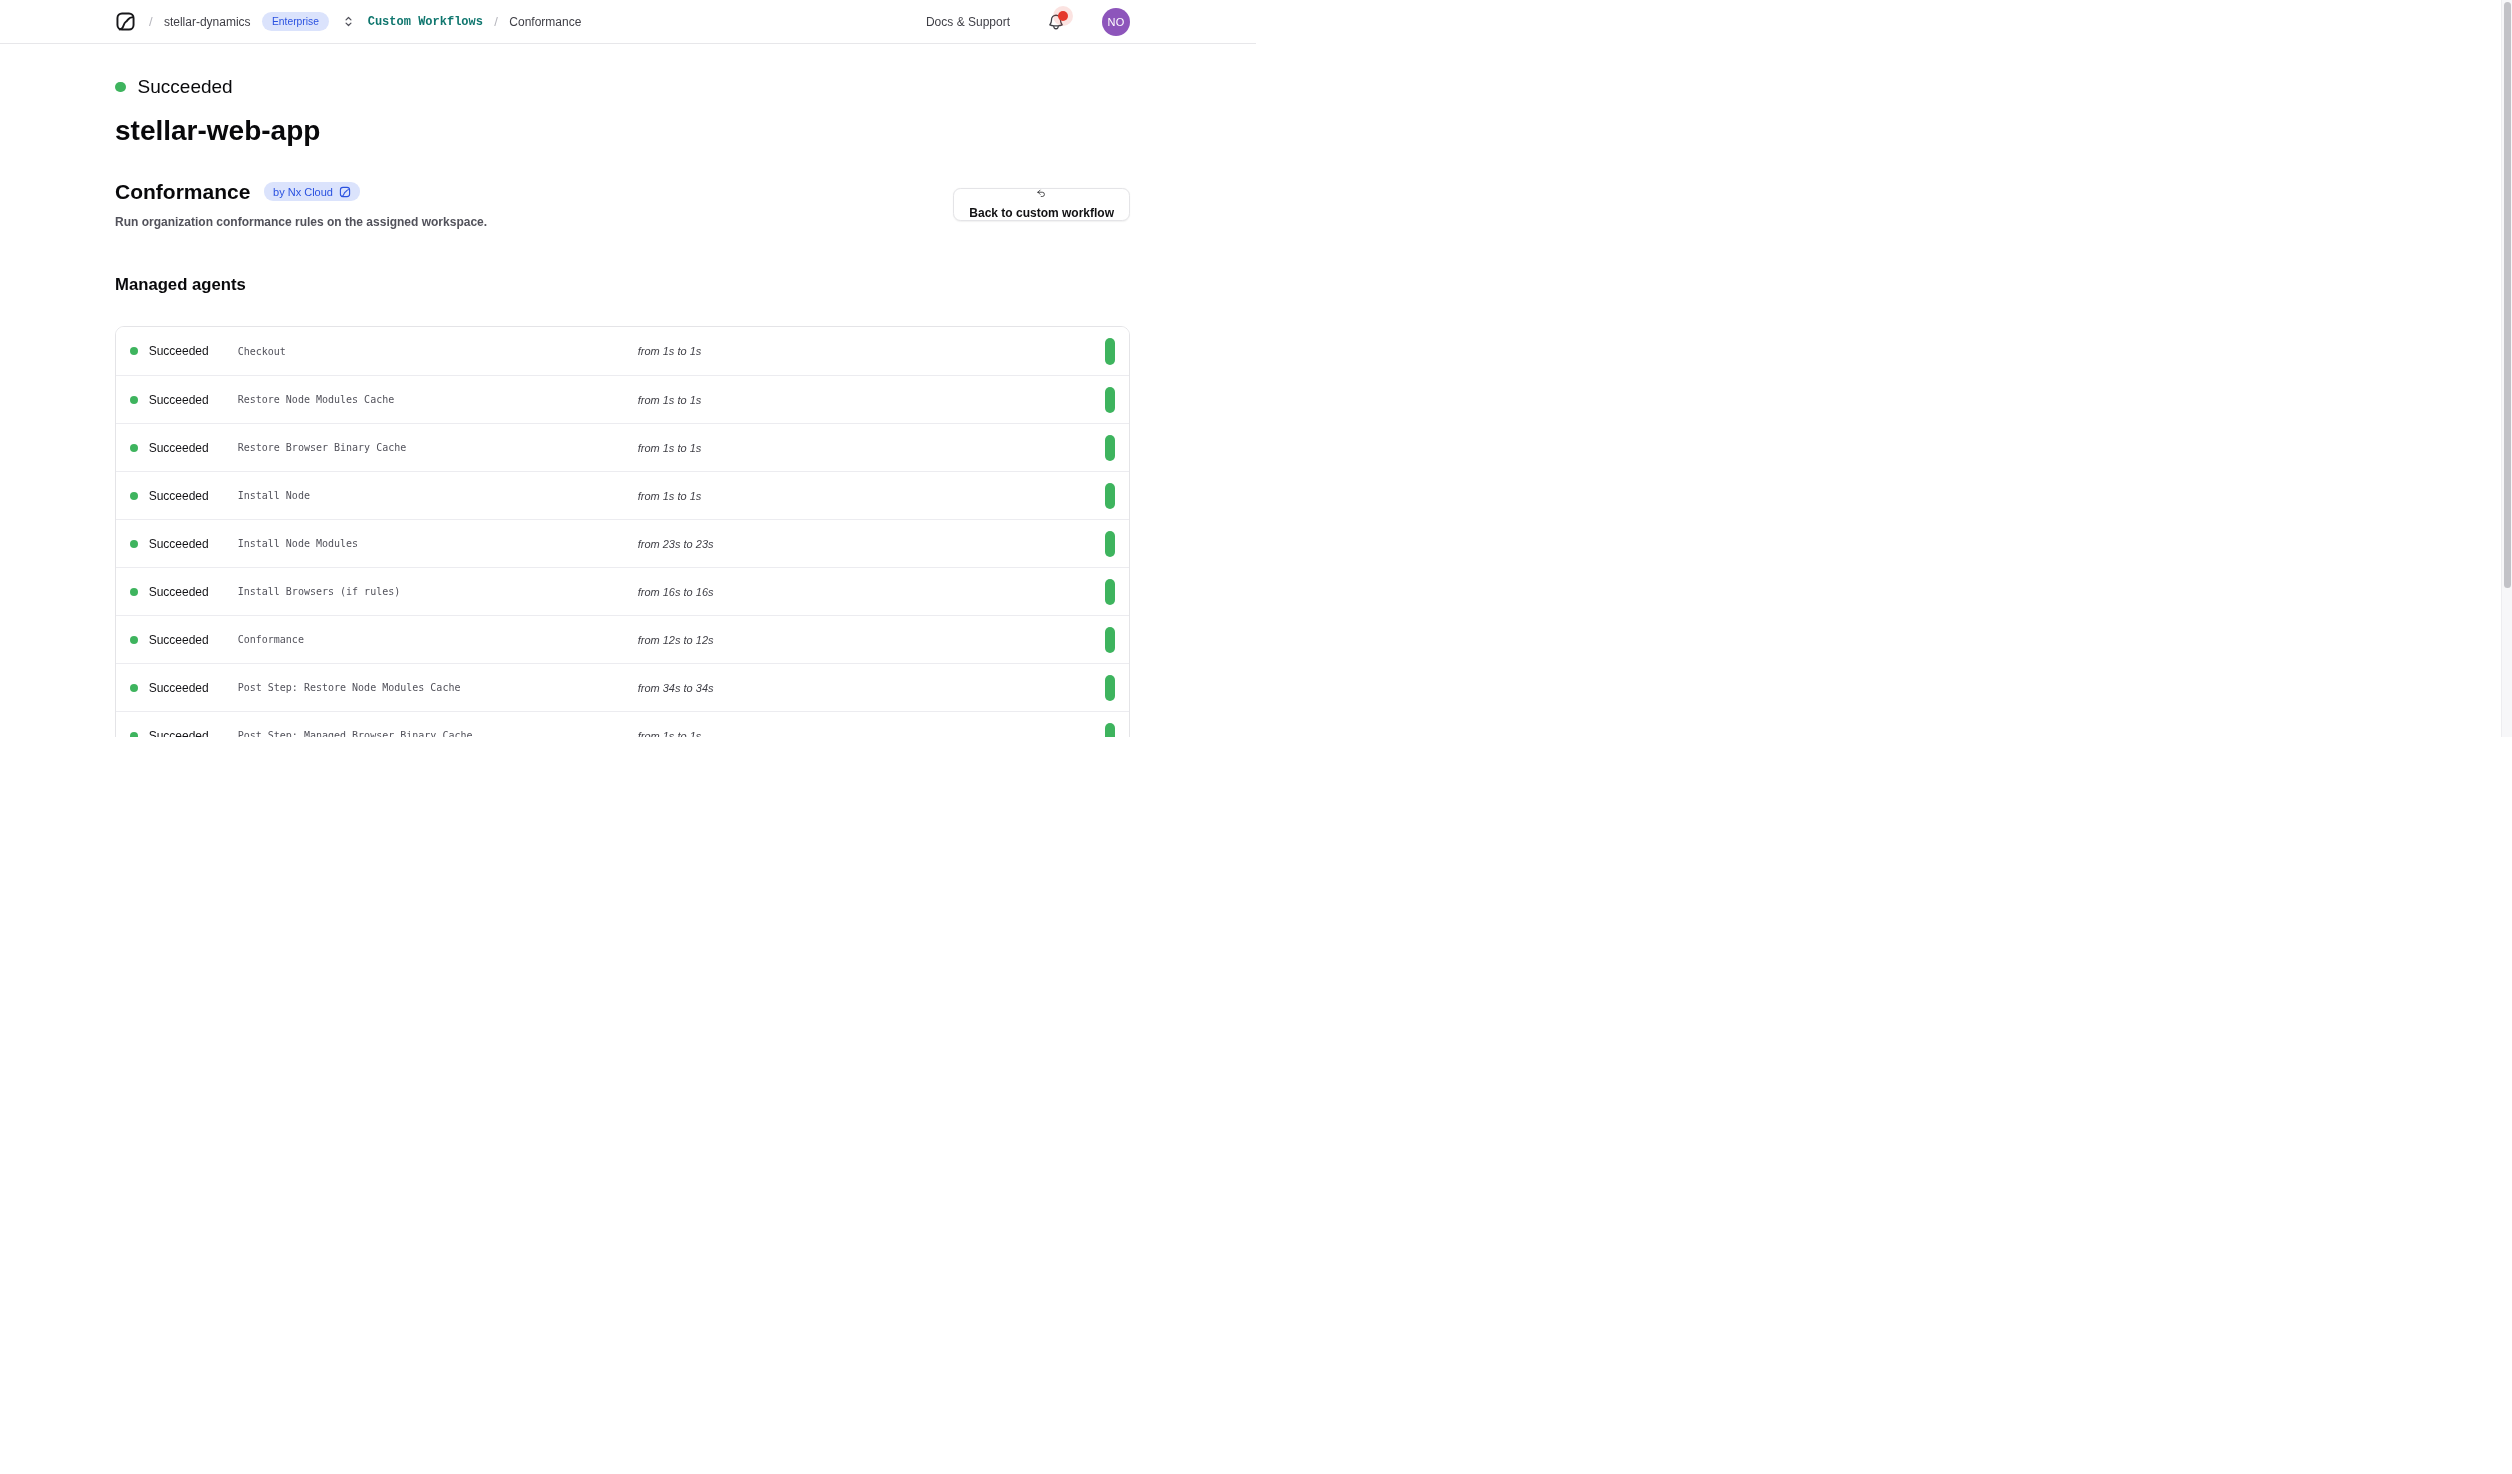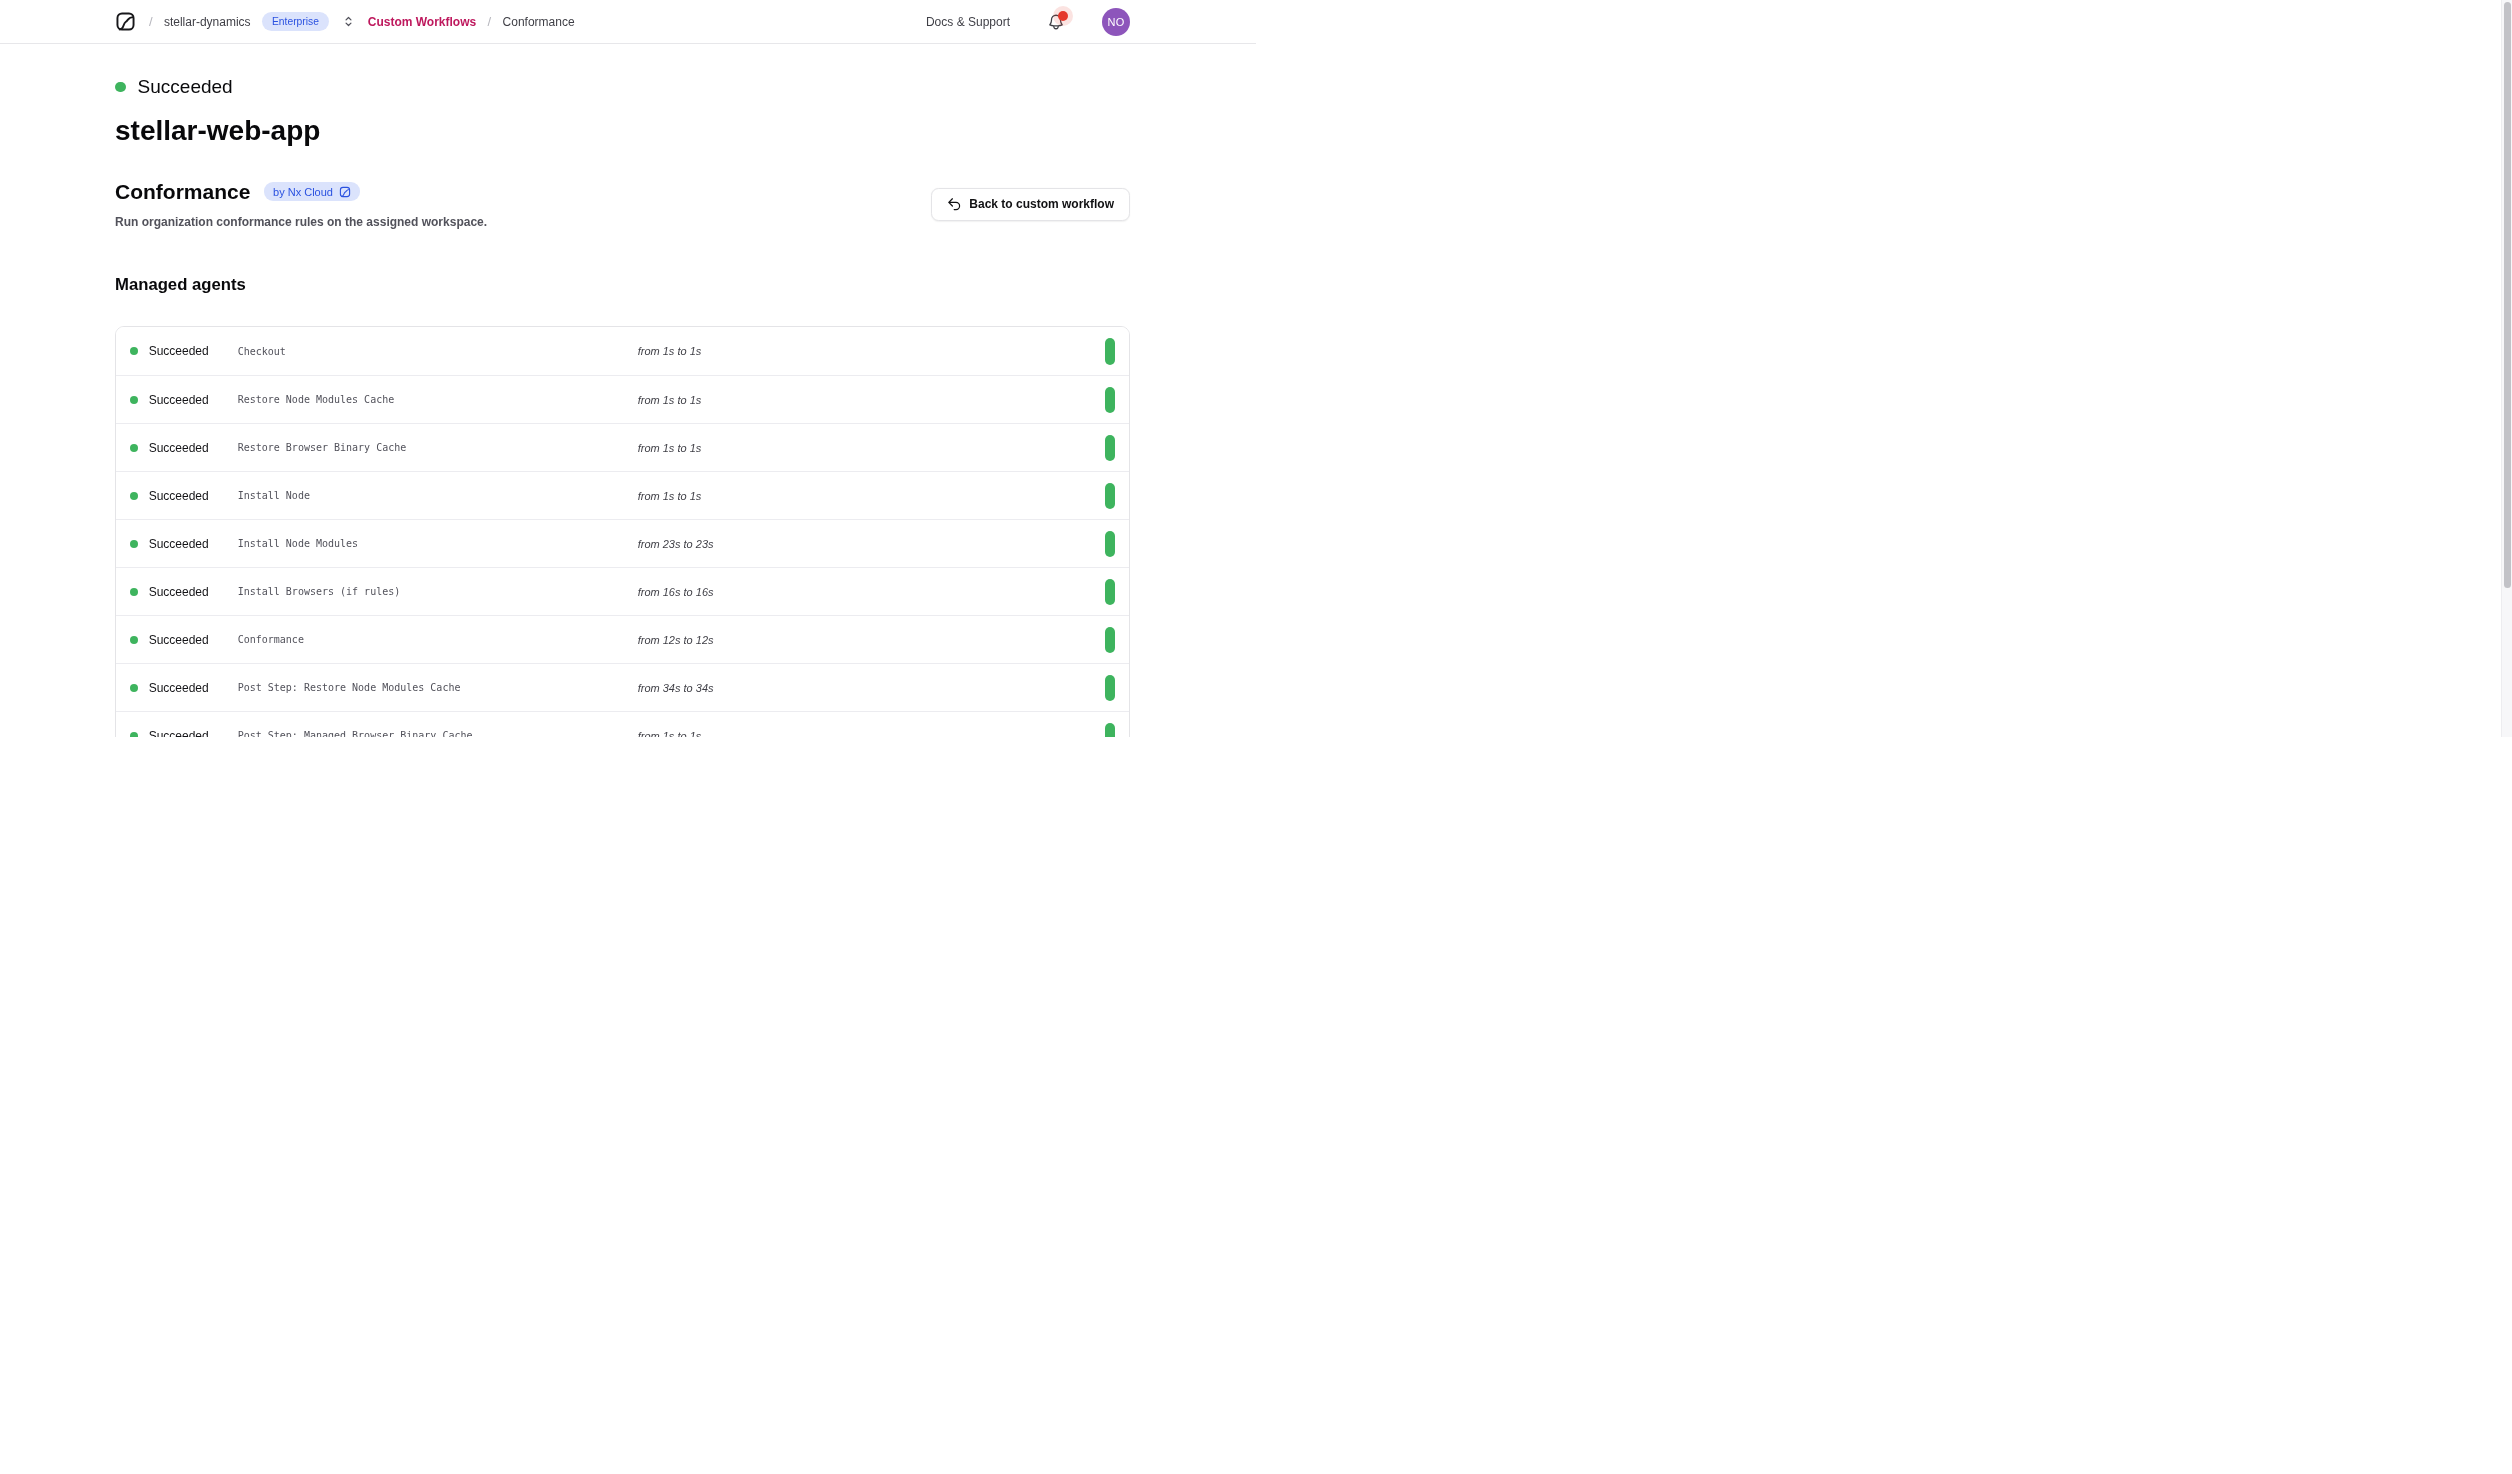--- a/index.html
+++ b/index.html
@@ -23,21 +23,21 @@
   
   .navbar{height:44px;border-bottom:0.8px solid #e7e7ea;background:#fff;display:flex;align-items:center;}
   .navbar-inner{width:1015px;margin-left:115px;display:flex;align-items:center;justify-content:space-between;}
   .crumbs{display:flex;align-items:center;gap:11.4px;font-size:12px;}
   .logo-btn{display:flex;align-items:center;cursor:pointer;background:none;border:none;padding:0;margin-right:1.5px;}
   .sep{color:#b6b6bd;font-size:13px;font-weight:400;}
   .crumb-org{color:#3f3f46;}
   .badge-enterprise{background:var(--badge-bg);color:var(--badge-text);font-size:10.3px;font-weight:500;
     padding:3.8px 10px;border-radius:10px;line-height:1.1;}
   .selector{display:flex;align-items:center;background:none;border:none;padding:1.5px;cursor:pointer;}
-  .crumb-strong{font-weight:700;color:#be185d;}
+  .crumb-strong{font-weight:700;color:#0f766e;font-family:Liberation Mono, monospace;}
   .crumb-current{color:#3f3f46;}
   .nav-right{display:flex;align-items:center;gap:37px;}
   .docs-link{font-size:12px;color:#3f3f46;cursor:pointer;}
   .bell-wrap{position:relative;width:18px;height:18px;cursor:pointer;}
   .bell-halo{position:absolute;top:-6.8px;right:-8.4px;width:20.5px;height:20.5px;border-radius:50%;background:rgba(229,55,43,.14);}
   .bell-dot{position:absolute;top:-1.5px;right:-3px;width:10px;height:10px;border-radius:50%;background:var(--red);}
   .avatar{width:28px;height:28px;border-radius:50%;background:var(--avatar-bg);color:#fff;
     display:flex;align-items:center;justify-content:center;font-size:11px;letter-spacing:0.3px;cursor:pointer;}
 
   
@@ -49,21 +49,21 @@
 
   .section-head{margin-top:33px;display:flex;justify-content:space-between;align-items:flex-start;}
   .section-title-row{display:flex;align-items:center;gap:13.7px;height:29px;}
   .section-title{margin:0;font-size:21px;font-weight:700;color:#09090b;line-height:27px;}
   .badge-nx{display:inline-flex;align-items:center;gap:6px;background:var(--badge-bg);color:var(--badge-text);
     padding:3.8px 9px;border-radius:9px;font-size:11px;font-weight:500;cursor:pointer;}
   .section-desc{margin:7.6px 0 0;font-size:12px;color:#52525b;line-height:16.7px;font-weight:bold;}
   .back-btn{margin-top:10.6px;height:33px;display:flex;align-items:center;gap:8.4px;padding:0 15px;
     background:#fff;border:0.8px solid var(--border);border-radius:7.6px;
     box-shadow:0 0.8px 1.5px rgba(0,0,0,.06);font-size:12px;font-weight:700;color:#111113;cursor:pointer;
-    font-family:"Liberation Sans", sans-serif;}
+    font-family:"Liberation Sans", sans-serif;flex-direction:column;}
 
   .agents-title{margin:43px 0 0;font-size:16.7px;font-weight:700;color:#09090b;line-height:23px;}
 
   .agents-card{margin-top:30px;border:0.8px solid var(--border);border-radius:9px;background:#fff;overflow:hidden;}
   .step-row{height:48px;display:flex;align-items:center;padding:0 13.7px;background:#fff;cursor:pointer;}
   .step-row + .step-row{border-top:0.8px solid var(--row-divider);}
   .row-status-cell{width:108px;display:flex;align-items:center;gap:10.6px;flex:none;}
   .row-dot{width:8.4px;height:8.4px;border-radius:50%;background:var(--green);flex:none;}
   .row-status{font-size:12px;font-weight:500;color:#141417;}
   .row-name{width:400px;flex:none;font-family:"DejaVu Sans Mono", monospace;font-size:10px;color:#52525b;}

